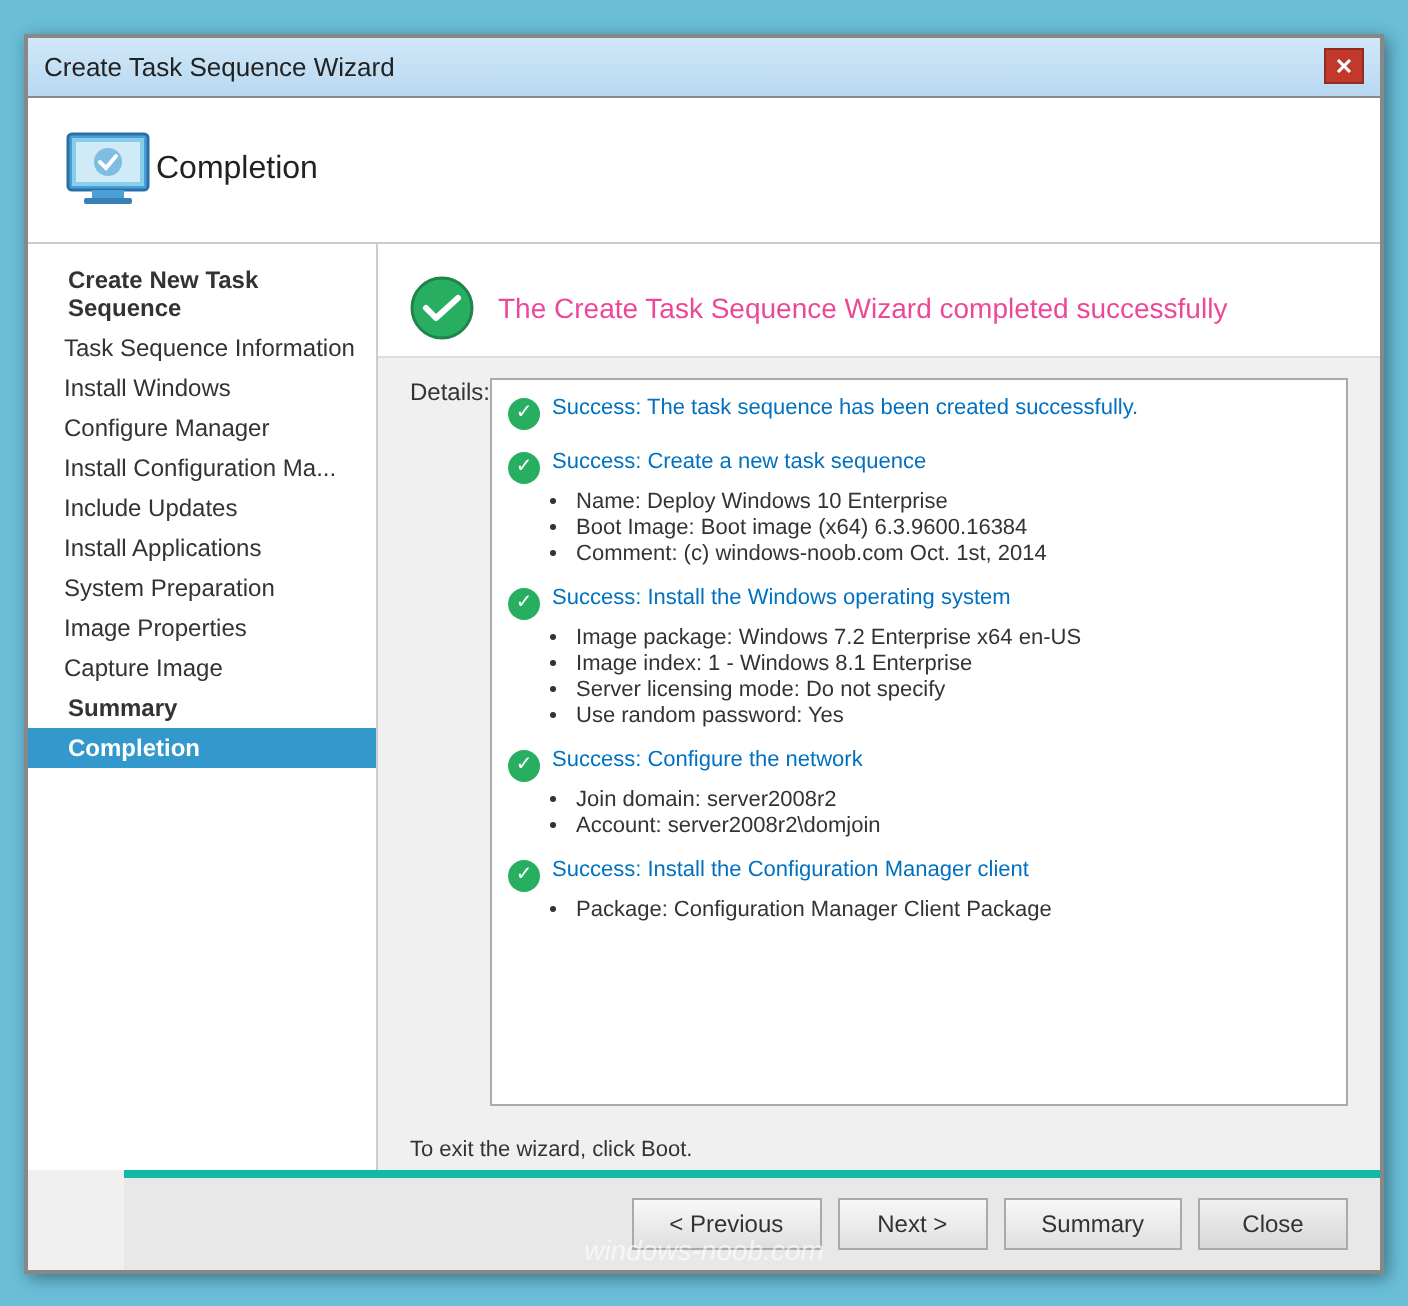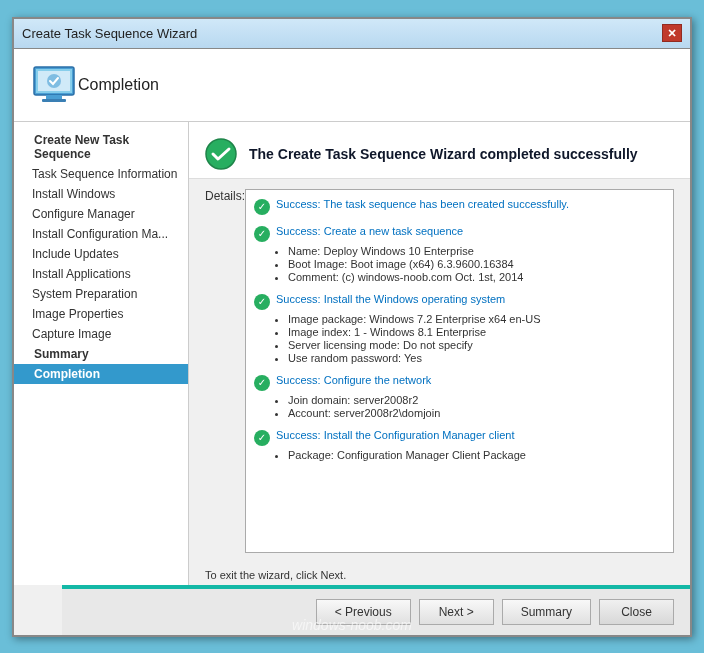--- a/index.html
+++ b/index.html
@@ -124,22 +124,22 @@
 
     .success-icon {
       width: 32px;
       height: 32px;
       margin-right: 12px;
       flex-shrink: 0;
     }
 
     .success-text {
       font-size: 14px;
-      color: #0f172a;
-      font-weight: 700;
+      color: #ec4899;
+      font-weight: 400;
     }
 
     .details-section {
       flex: 1;
       padding: 10px 16px;
       display: flex;
       flex-direction: row;
       overflow: hidden;
     }
 
@@ -363,21 +363,21 @@
                 <span class="check-icon">✓</span>
                 <span class="detail-success-text">Success: Install the Configuration Manager client</span>
               </div>
               <ul class="detail-bullets">
                 <li>Package: Configuration Manager Client Package</li>
               </ul>
             </div>
           </div>
       </div>
 
-      <div class="footer-note">To exit the wizard, click Next.</div>
+      <div class="footer-note">To exit the wizard, click Boot.</div>
     </div>
   </div>
 
   <div class="button-bar">
     <button class="btn">&lt; Previous</button>
     <button class="btn">Next &gt;</button>
     <button class="btn">Summary</button>
     <button class="btn primary">Close</button>
   </div>
 </div>

